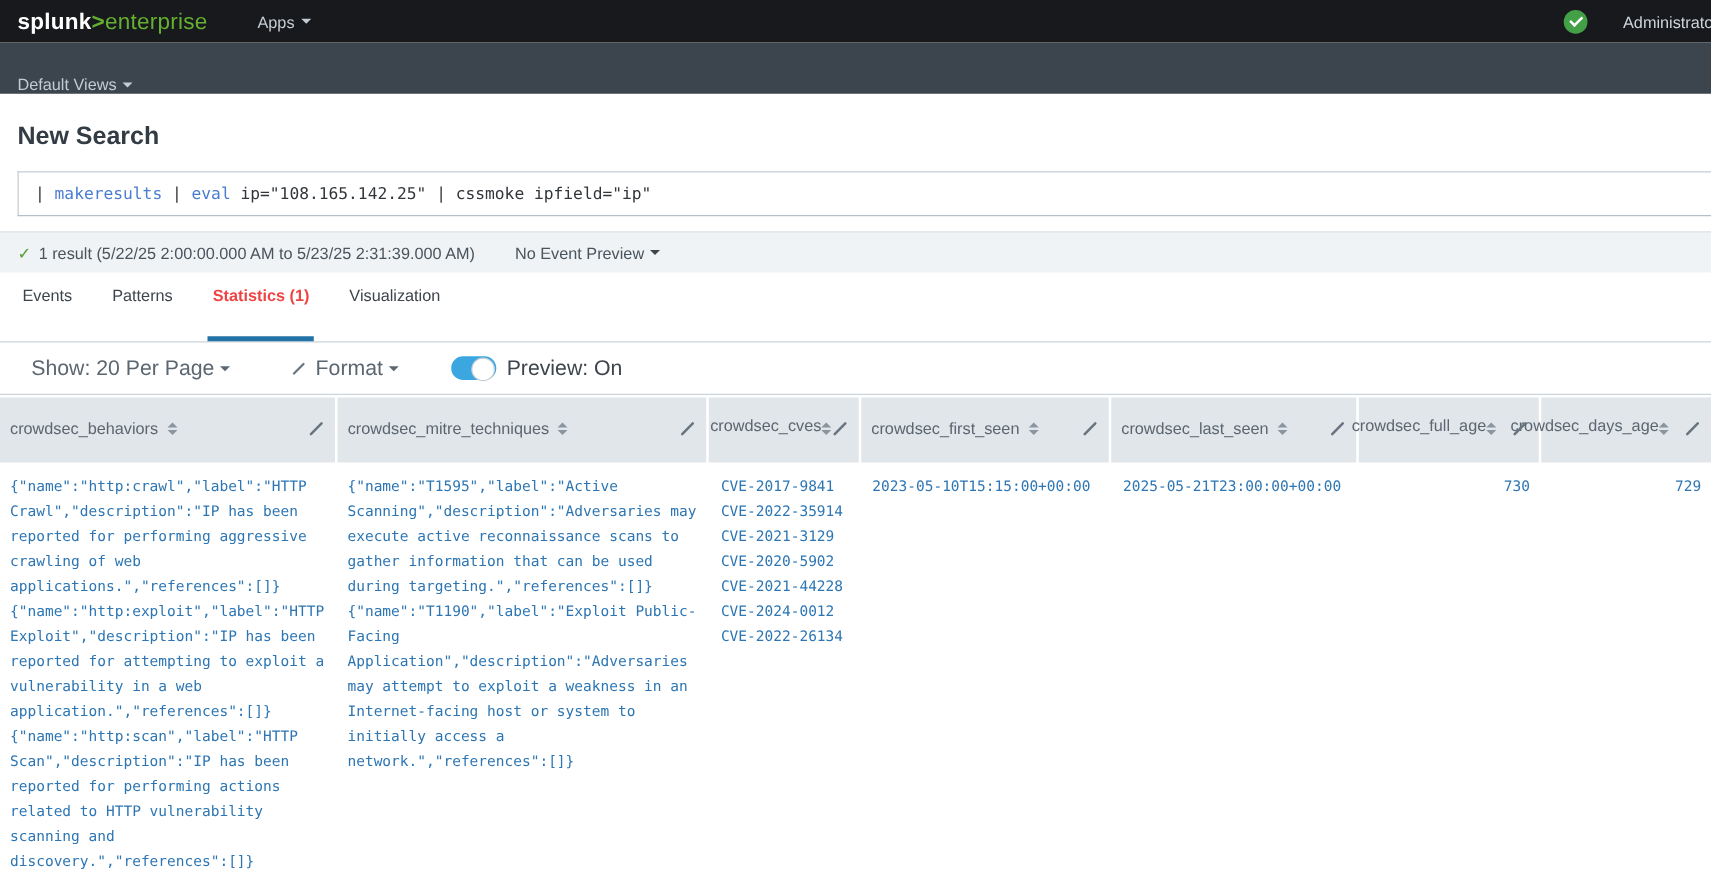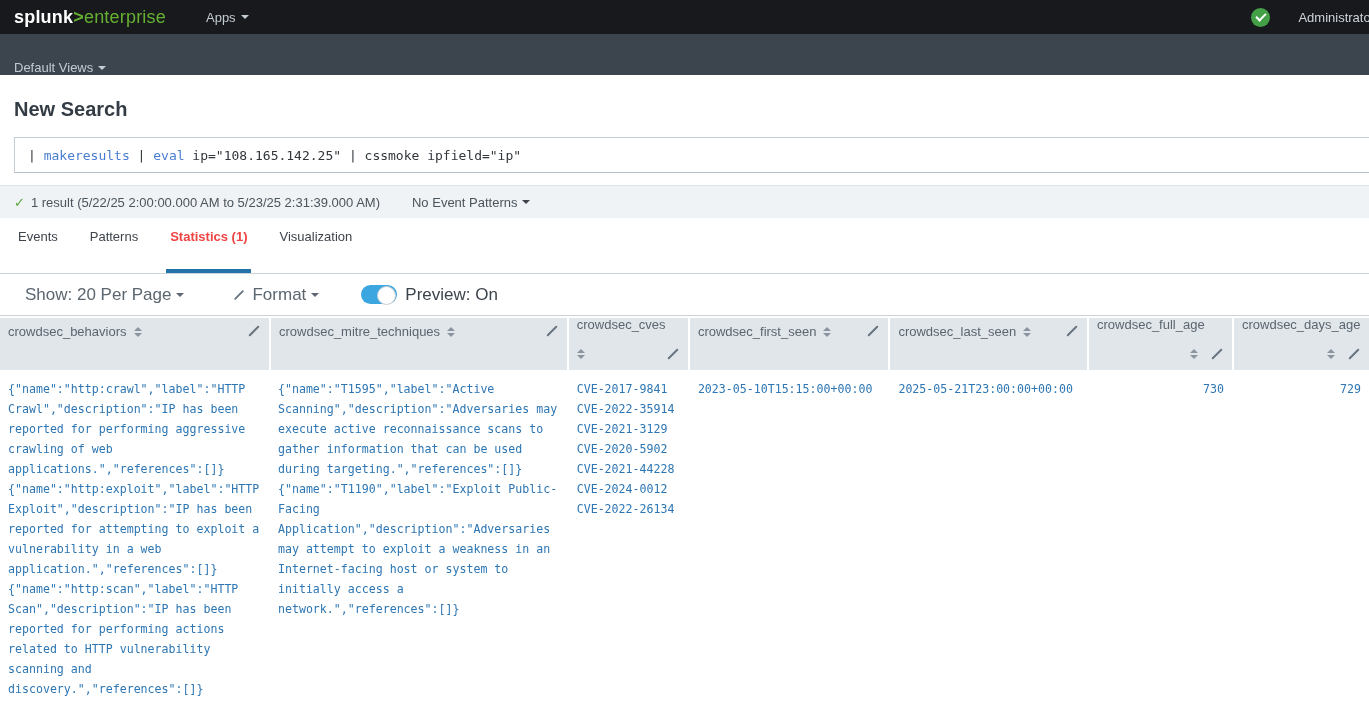--- a/index.html
+++ b/index.html
@@ -59,23 +59,23 @@
   .format-btn .pencil { margin-right:6px; transform:scale(.9); }
   .sort { display:inline-flex; flex-direction:column; row-gap:2px; margin-left:7px; }
   .sort i { display:block; width:0; height:0; border-left:4px solid transparent; border-right:4px solid transparent; }
   .sort .up { border-bottom:4px solid #8a95a0; }
   .sort .dn { border-top:4px solid #8a95a0; }
   
   .tbl { margin-top:2px; }
   .thead { display:flex; }
   .th { background:#e1e6ea; height:52px; padding:6px 8px 9px 8px; margin-right:2px;
     font-size:13px; color:#5b6670; cursor:pointer;
-    display:flex; align-items:flex-start; justify-content:space-between; }
+    display:flex; align-items:center; justify-content:space-between; }
   .th .th-main { display:flex; align-items:center; min-width:0; }
-  .th.stack { flex-direction:column; align-items:flex-start; justify-content:flex-end;gap:11px; }
+  .th.stack { align-items:center; justify-content:flex-end; }
   .th.stack .th-label { display:block; text-align:right; margin-bottom:4px; }
   .th.stack .icons-row { display:flex; width:100%; align-items:center; }
   .th.stack.spread .icons-row { justify-content:space-between; }
   .th.stack.right .icons-row { justify-content:flex-end; gap:12px; }
   .th.stack .sort { margin-left:0; }
   .trow { display:flex; }
   .td { padding:9px 8px; margin-right:2px; font-family:"DejaVu Sans Mono", monospace;
     font-size:11.6px; line-height:20px; color:#2d76b3; cursor:pointer; overflow:hidden; }
   .td .mv { word-wrap:normal; }
   .td.num { text-align:right; }
@@ -112,21 +112,21 @@
 </div>
 
 <div class="searchbar">
   <div class="query"><span>| </span><span class="cmd">makeresults</span><span> | </span><span class="cmd">eval</span><span> ip="108.165.142.25" | cssmoke ipfield="ip"</span></div>
 </div>
 
 <div class="result-strip">
   <span class="check">✓</span>
   <span>1 result (5/22/25 2:00:00.000 AM to 5/23/25 2:31:39.000 AM)</span>
   <div class="sampling">
-      <span>No Event Patterns</span>
+      <span>No Event Preview</span>
       <span class="caret"></span>
     </div>
 </div>
 
 <div class="tabs-row">
   <div class="tab">Events</div>
   <div class="tab">Patterns</div>
   <div class="tab active">Statistics (1)</div>
   <div class="tab">Visualization</div>
 </div>

